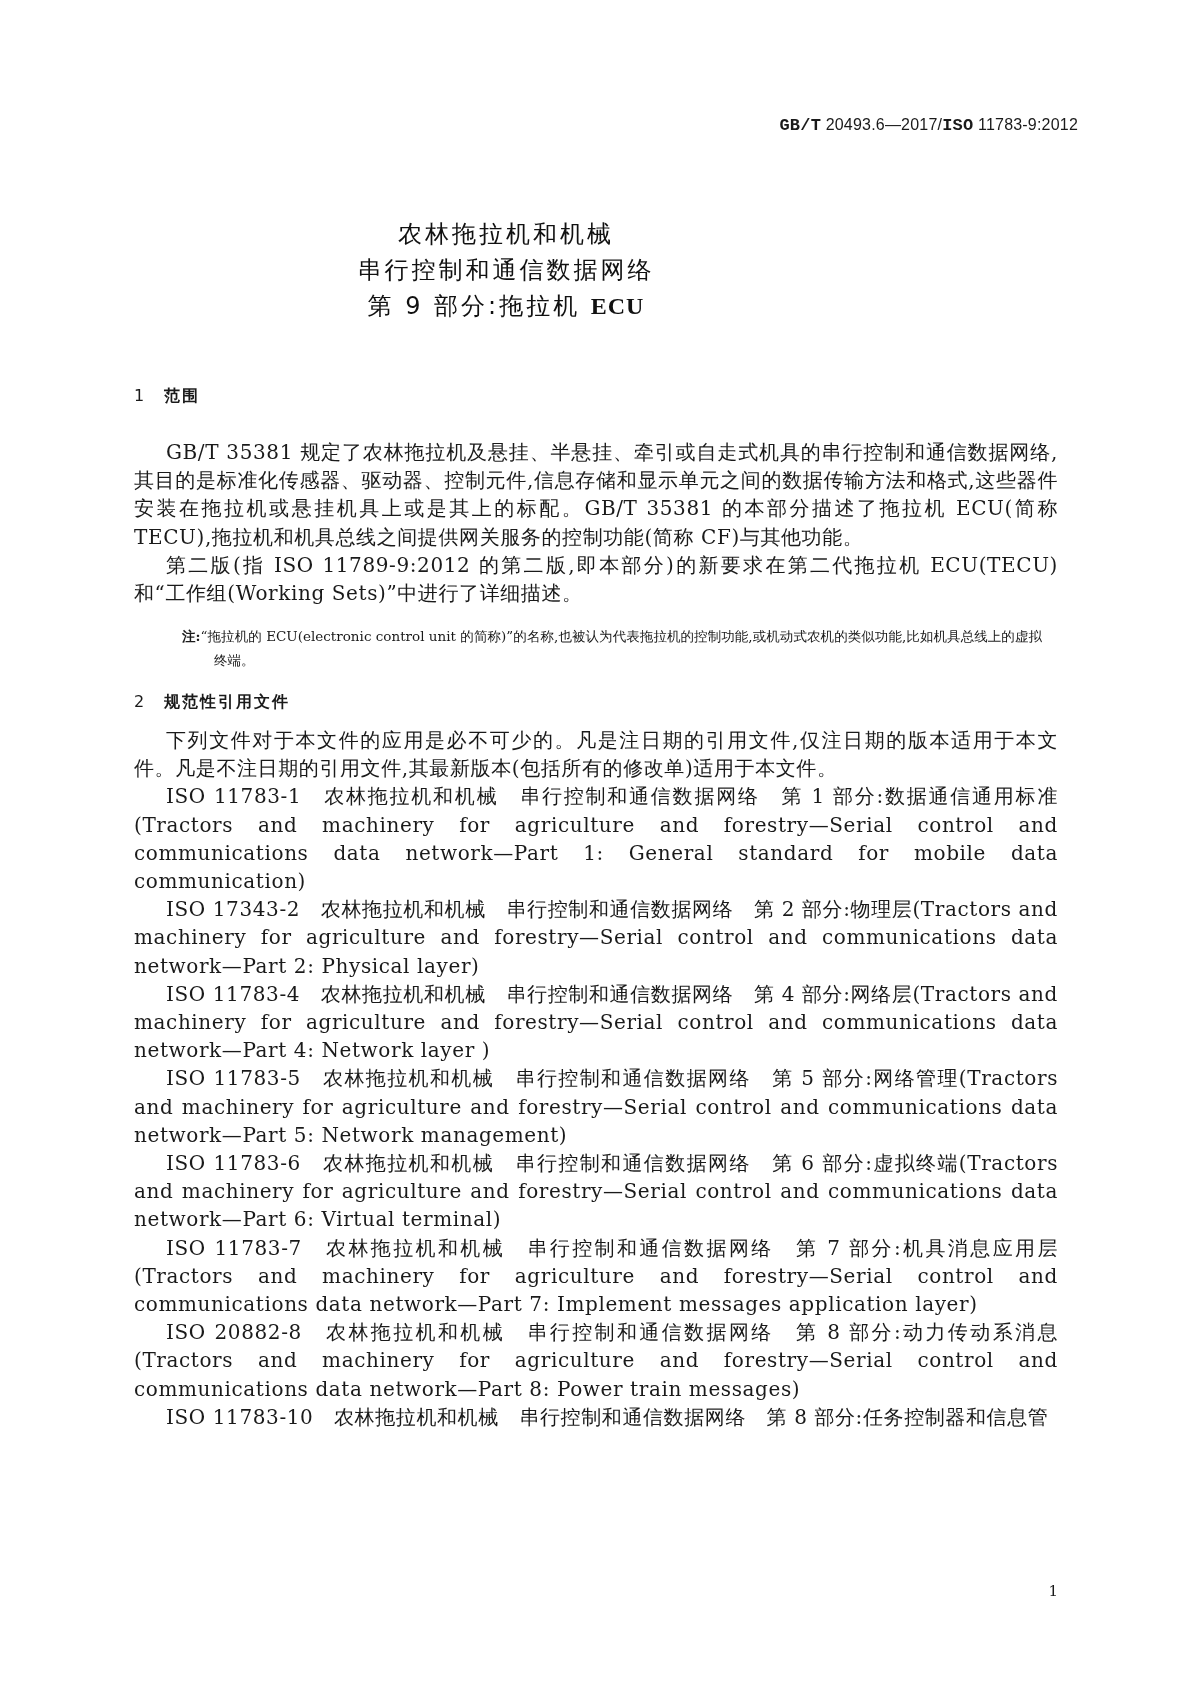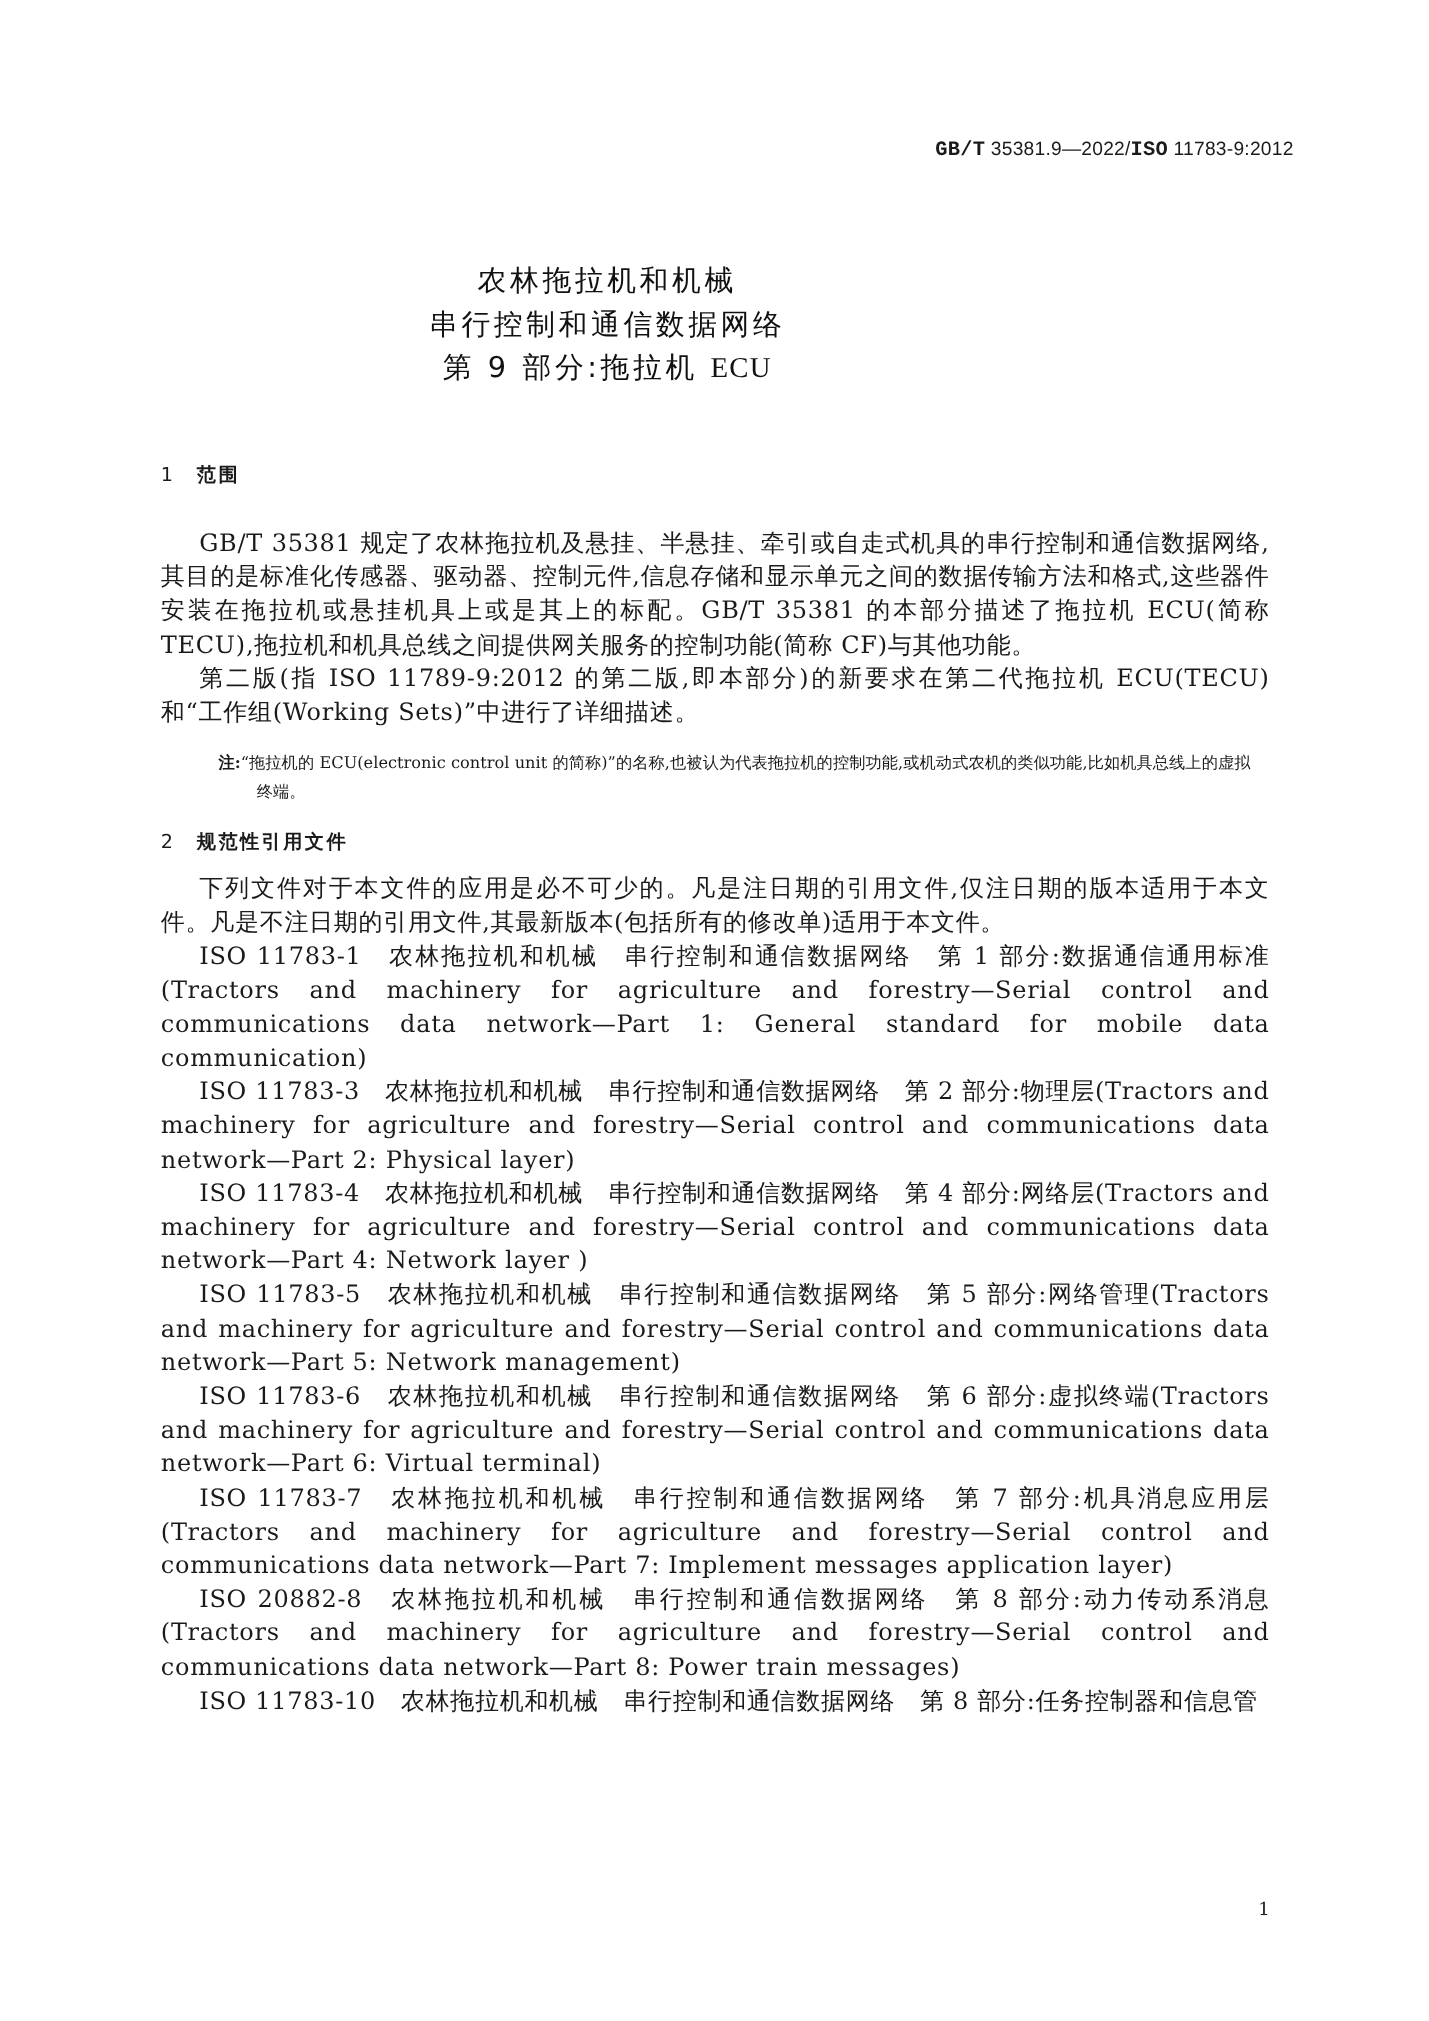--- a/index.html
+++ b/index.html
@@ -12,21 +12,21 @@
     position: absolute; top: 116px; right: 113px;
     font-family: "Liberation Sans", "DejaVu Sans", sans-serif;
     font-size: 16px; letter-spacing: 0.2px;
   }
   .std-code b { font-family: Liberation Mono, monospace; font-weight: bold; font-size: 17px; }
   .title-block {
     position: absolute; top: 216px; left: 0; width: 1012px; text-align: center;
     font-family: "DejaVu Sans", "Liberation Sans", sans-serif;
     font-size: 24px; line-height: 36px; letter-spacing: 3px; color: #111;
   }
-  .title-block .ecu { font-family: "Liberation Serif", serif; font-weight: normal; letter-spacing: 1px; text-align: center; }
+  .title-block .ecu { font-family: "Liberation Serif", serif; font-weight: bold; letter-spacing: 1px; text-align: center; }
   .section-head {
     position: absolute; left: 134px;
     font-family: "DejaVu Sans", "Liberation Sans", sans-serif;
     font-size: 16px; font-weight: bold; letter-spacing: 2px;
   }
   .section-head .num { display: inline-block; width: 30px; font-weight: normal; }
   .body-text {
     position: absolute; left: 134px; width: 924px;
     font-size: 20px; line-height: 28.2px; text-align: justify;
     letter-spacing: 0.6px;
@@ -39,21 +39,21 @@
   }
   .note p { margin: 16px; padding-left: 32px; text-indent: -32px; }
   .note .label { font-weight: bold; }
   .page-number {
     position: absolute; top: 1582px; right: 133px; font-size: 15px;
   }
 </style>
 </head>
 <body>
 
-<div class="std-code"><b>GB/T</b><span> 35381.9—2022/</span><b>ISO</b><span> 11783-9:2012</span></div>
+<div class="std-code"><b>GB/T</b><span> 20493.6—2017/</span><b>ISO</b><span> 11783-9:2012</span></div>
 
 <div class="title-block">
   <div>农林拖拉机和机械</div>
   <div>串行控制和通信数据网络</div>
   <div><span>第 9 部分:拖拉机 </span><span class="ecu">ECU</span></div>
 </div>
 
 <div class="section-head" style="top:386px;">
   <span class="num">1</span><span>范围</span>
 </div>
@@ -67,21 +67,21 @@
   <p><span class="label">注:</span><span>“拖拉机的 ECU(electronic control unit 的简称)”的名称,也被认为代表拖拉机的控制功能,或机动式农机的类似功能,比如机具总线上的虚拟终端。</span></p>
 </div>
 
 <div class="section-head" style="top:692px;">
   <span class="num">2</span><span>规范性引用文件</span>
 </div>
 
 <div class="body-text" style="top:726px;">
   <p class="indent">下列文件对于本文件的应用是必不可少的。凡是注日期的引用文件,仅注日期的版本适用于本文件。凡是不注日期的引用文件,其最新版本(包括所有的修改单)适用于本文件。</p>
   <p class="indent">ISO 11783-1　农林拖拉机和机械　串行控制和通信数据网络　第 1 部分:数据通信通用标准(Tractors and machinery for agriculture and forestry—Serial control and communications data network—Part 1: General standard for mobile data communication)</p>
-  <p class="indent">ISO 11783-3　农林拖拉机和机械　串行控制和通信数据网络　第 2 部分:物理层(Tractors and machinery for agriculture and forestry—Serial control and communications data network—Part 2: Physical layer)</p>
+  <p class="indent">ISO 17343-2　农林拖拉机和机械　串行控制和通信数据网络　第 2 部分:物理层(Tractors and machinery for agriculture and forestry—Serial control and communications data network—Part 2: Physical layer)</p>
   <p class="indent">ISO 11783-4　农林拖拉机和机械　串行控制和通信数据网络　第 4 部分:网络层(Tractors and machinery for agriculture and forestry—Serial control and communications data network—Part 4: Network layer )</p>
   <p class="indent">ISO 11783-5　农林拖拉机和机械　串行控制和通信数据网络　第 5 部分:网络管理(Tractors and machinery for agriculture and forestry—Serial control and communications data network—Part 5: Network management)</p>
   <p class="indent">ISO 11783-6　农林拖拉机和机械　串行控制和通信数据网络　第 6 部分:虚拟终端(Tractors and machinery for agriculture and forestry—Serial control and communications data network—Part 6: Virtual terminal)</p>
   <p class="indent">ISO 11783-7　农林拖拉机和机械　串行控制和通信数据网络　第 7 部分:机具消息应用层(Tractors and machinery for agriculture and forestry—Serial control and communications data network—Part 7: Implement messages application layer)</p>
   <p class="indent">ISO 20882-8　农林拖拉机和机械　串行控制和通信数据网络　第 8 部分:动力传动系消息(Tractors and machinery for agriculture and forestry—Serial control and communications data network—Part 8: Power train messages)</p>
   <p class="indent">ISO 11783-10　农林拖拉机和机械　串行控制和通信数据网络　第 8 部分:任务控制器和信息管</p>
 </div>
 
 <div class="page-number">1</div>
 

